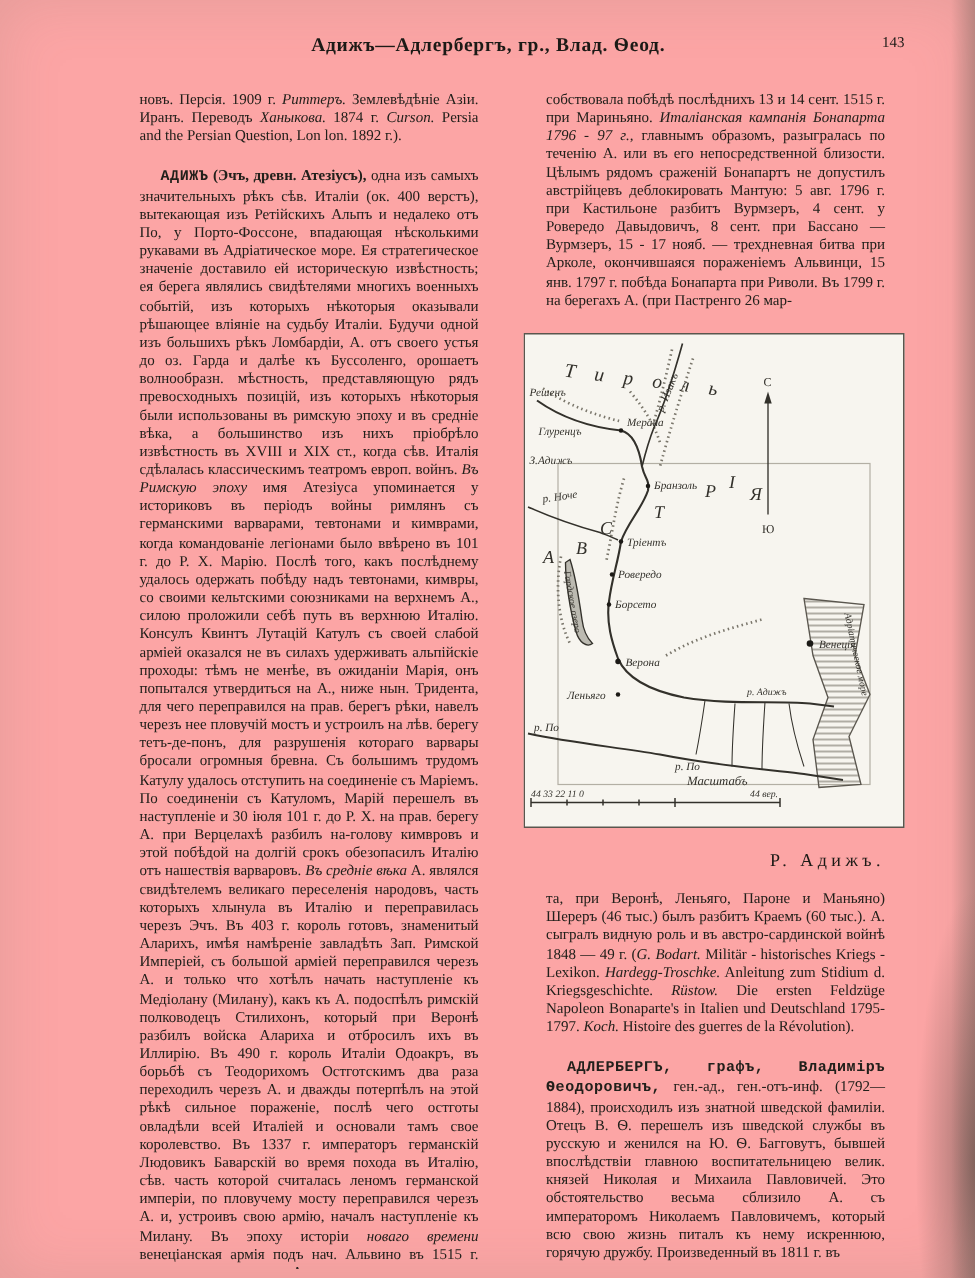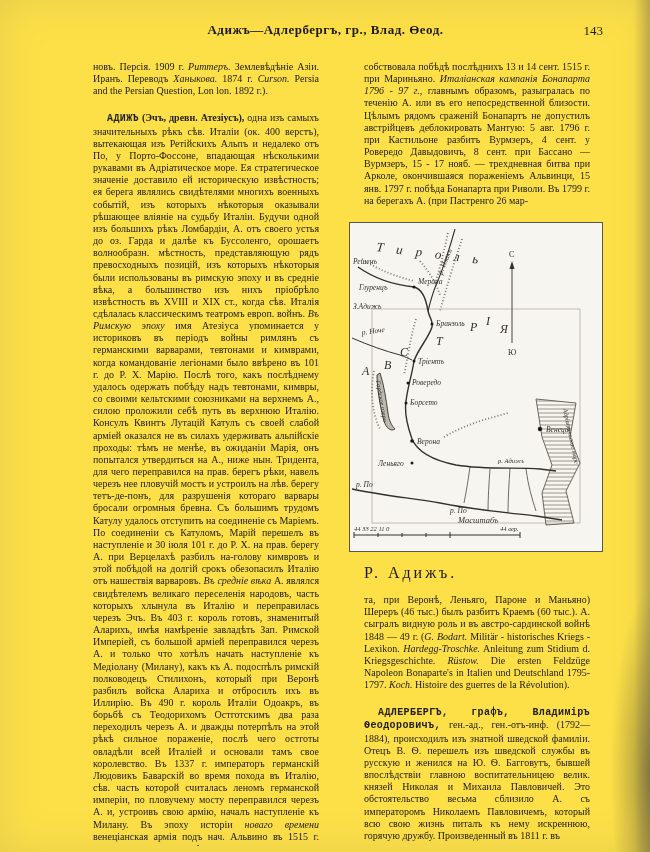--- a/index.html
+++ b/index.html
@@ -1,40 +1,40 @@
 <!DOCTYPE html>
 <html><head>
 <meta charset="utf-8">
 <style>
   html,body{margin:0;padding:0;}
   body{width:650px;height:852px;background:#e9e7e1;font-family:"Liberation Serif","DejaVu Serif",serif;}
-  .page{position:relative;width:650px;height:852px;background:#fde047;overflow:hidden;
+  .page{position:relative;width:650px;height:852px;background:#fca5a5;overflow:hidden;
         box-shadow:inset 0 0 40px rgba(120,115,100,.18);}
   .edge-shadow{position:absolute;top:0;right:0;width:16px;height:852px;pointer-events:none;
         background:linear-gradient(to right,rgba(0,0,0,0),rgba(90,85,75,.35));}
   .corner-shadow{position:absolute;right:0;bottom:0;width:40px;height:260px;pointer-events:none;
         background:radial-gradient(ellipse at 100% 70%,rgba(60,58,50,.45),rgba(60,58,50,0) 70%);}
   .header{position:absolute;top:22px;left:78px;width:525px;height:20px;}
   .header .title{position:absolute;left:0;right:30px;text-align:center;font-weight:bold;
         font-size:13px;letter-spacing:.5px;color:#1c1a16;}
-  .header .pageno{position:absolute;right:0;top:1px;font-size:13px;color:#1c1a16;}
+  .header .pageno{position:absolute;right:0;top:1px;font-size:10px;color:#1c1a16;}
   .cols{position:absolute;top:46px;left:78px;width:527px;height:800px;}
   .col{position:absolute;top:0;width:256px;height:800px;overflow:hidden;
        font-size:10px;line-height:12.15px;text-align:justify;color:#22201b;}
   .col.left{left:0;}
   .col.right{left:271px;}
   .col p{margin:15px;text-indent:14px;}
   .col p.noindent{text-indent:0;}
   .col p.cont{text-indent:0;}
   .headword{letter-spacing:.4px;font-family:Liberation Mono, monospace;}
   i{font-style:italic;}
   .figure{margin:4px 0 3px 0;}
   .mapbox{width:254px;height:330px;border:1px solid #5a564e;background:#f7f5ef;
           box-sizing:border-box;}
-  .map-caption{text-align:left;font-size:16px;letter-spacing:3px;margin:3px 0 4px 0;
+  .map-caption{text-align:right;font-size:12px;letter-spacing:3px;margin:3px 0 4px 0;
           text-indent:0 !important;color:#1c1a16;}
   svg text{fill:#33312b;font-family:"Liberation Serif","DejaVu Serif",serif;}
   .t-place{font-size:7.5px;font-style:italic;}
   .t-region{font-size:13px;letter-spacing:13px;font-style:italic;}
   .t-bigletter{font-size:12px;font-style:italic;}
   .t-small{font-size:6.5px;font-style:italic;}
   .t-compass{font-size:8px;}
 </style>
 </head>
 <body>

